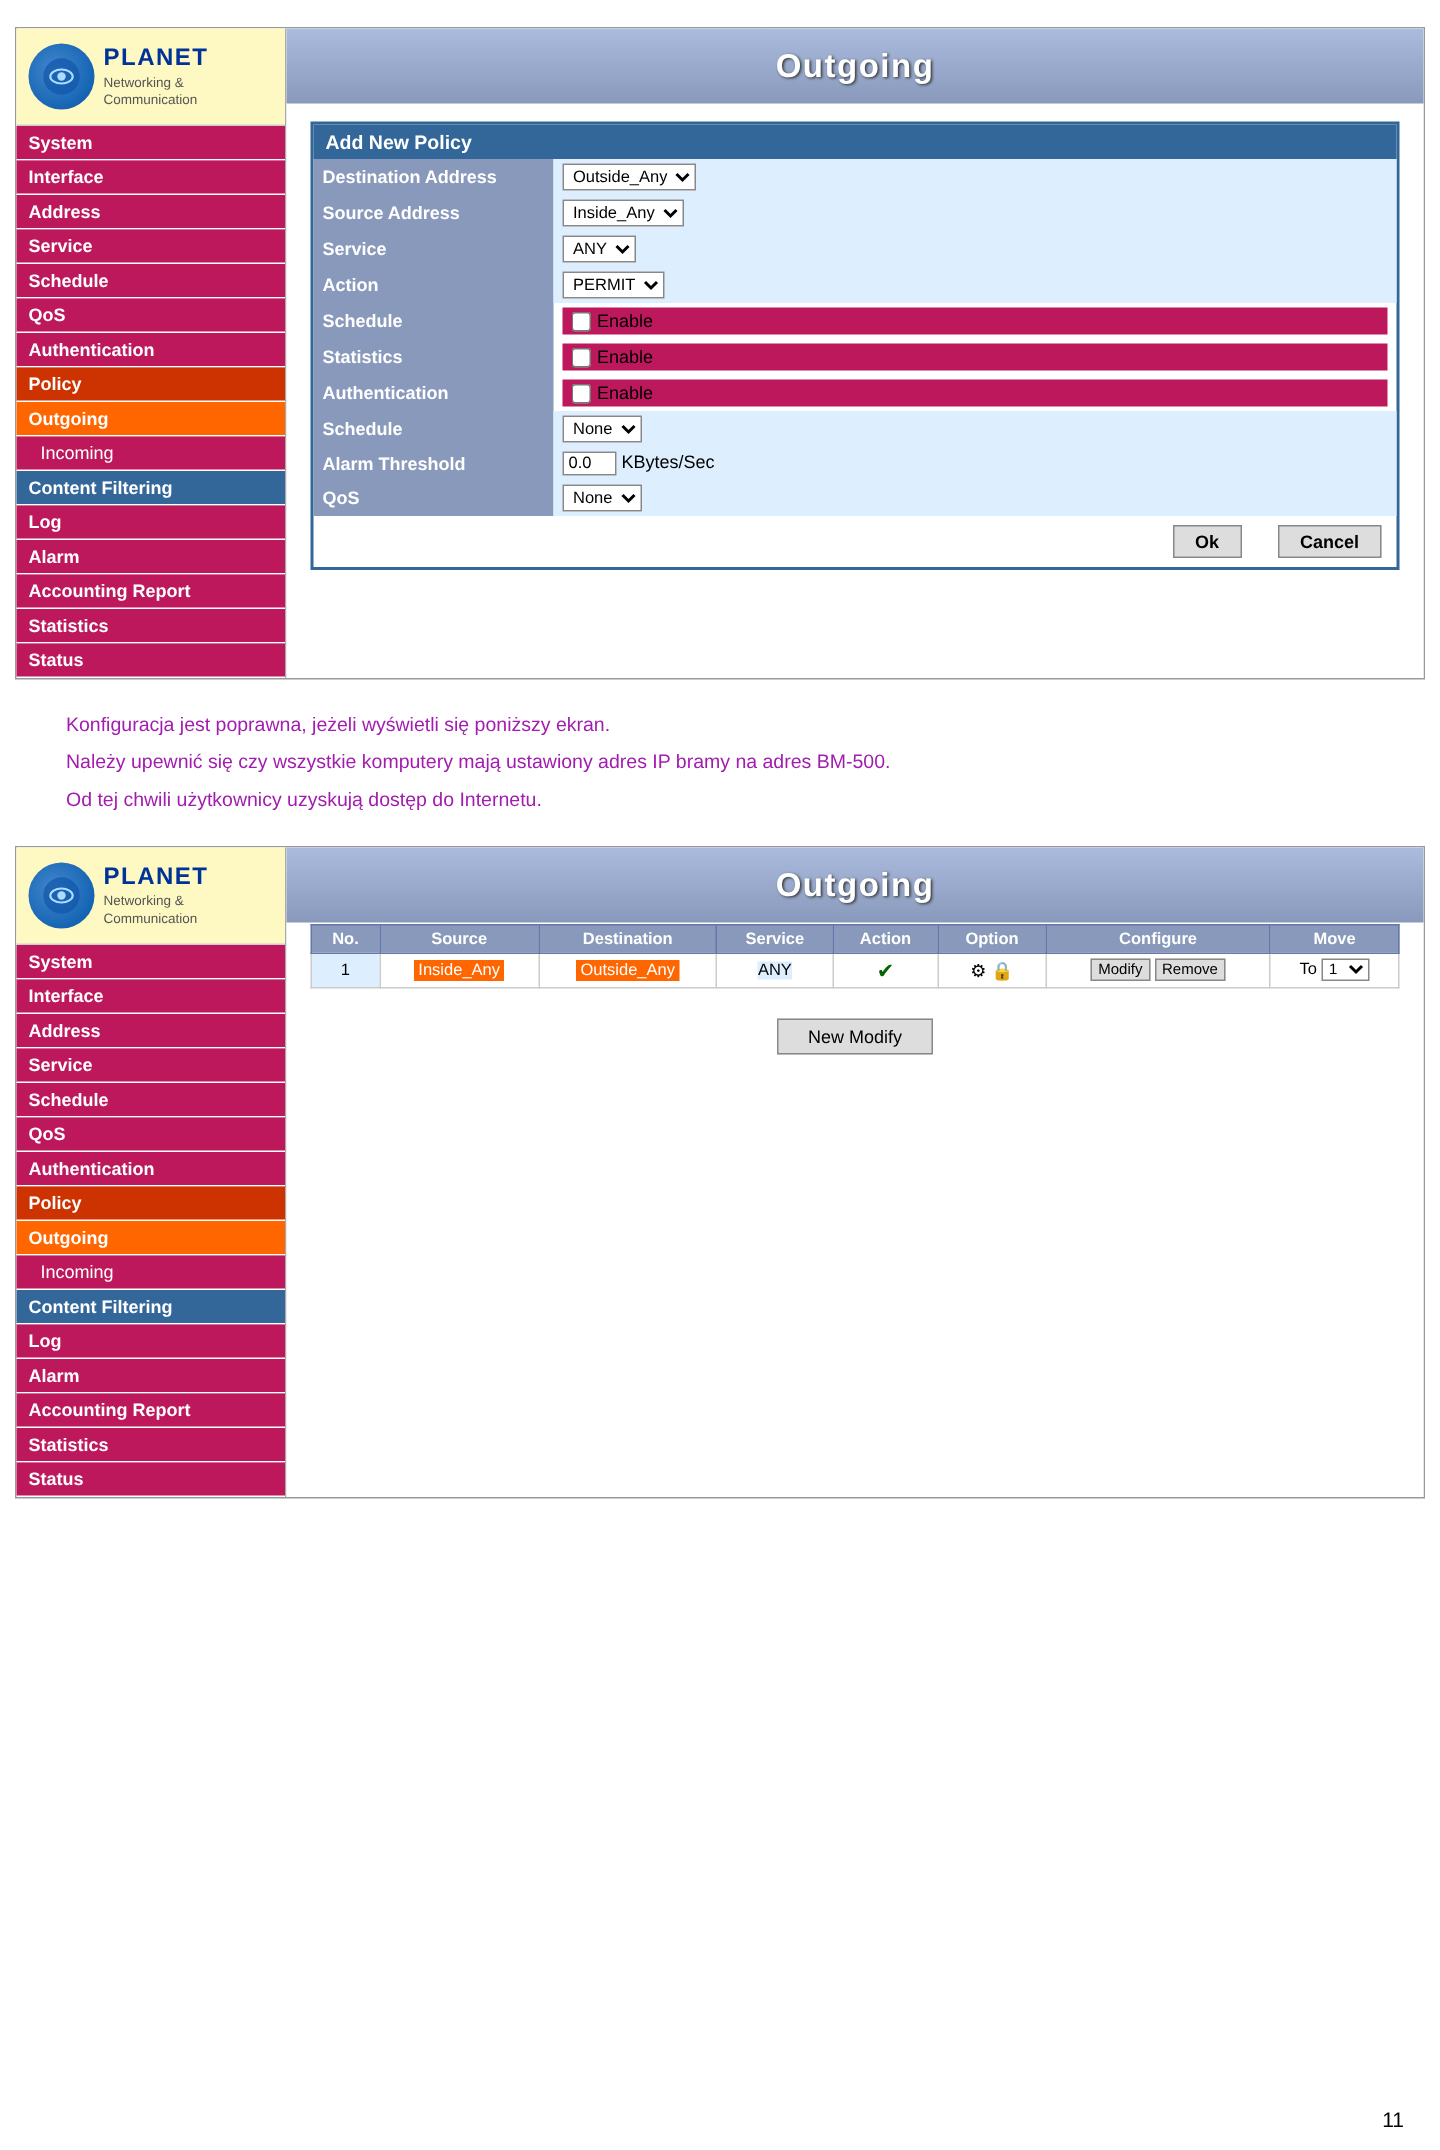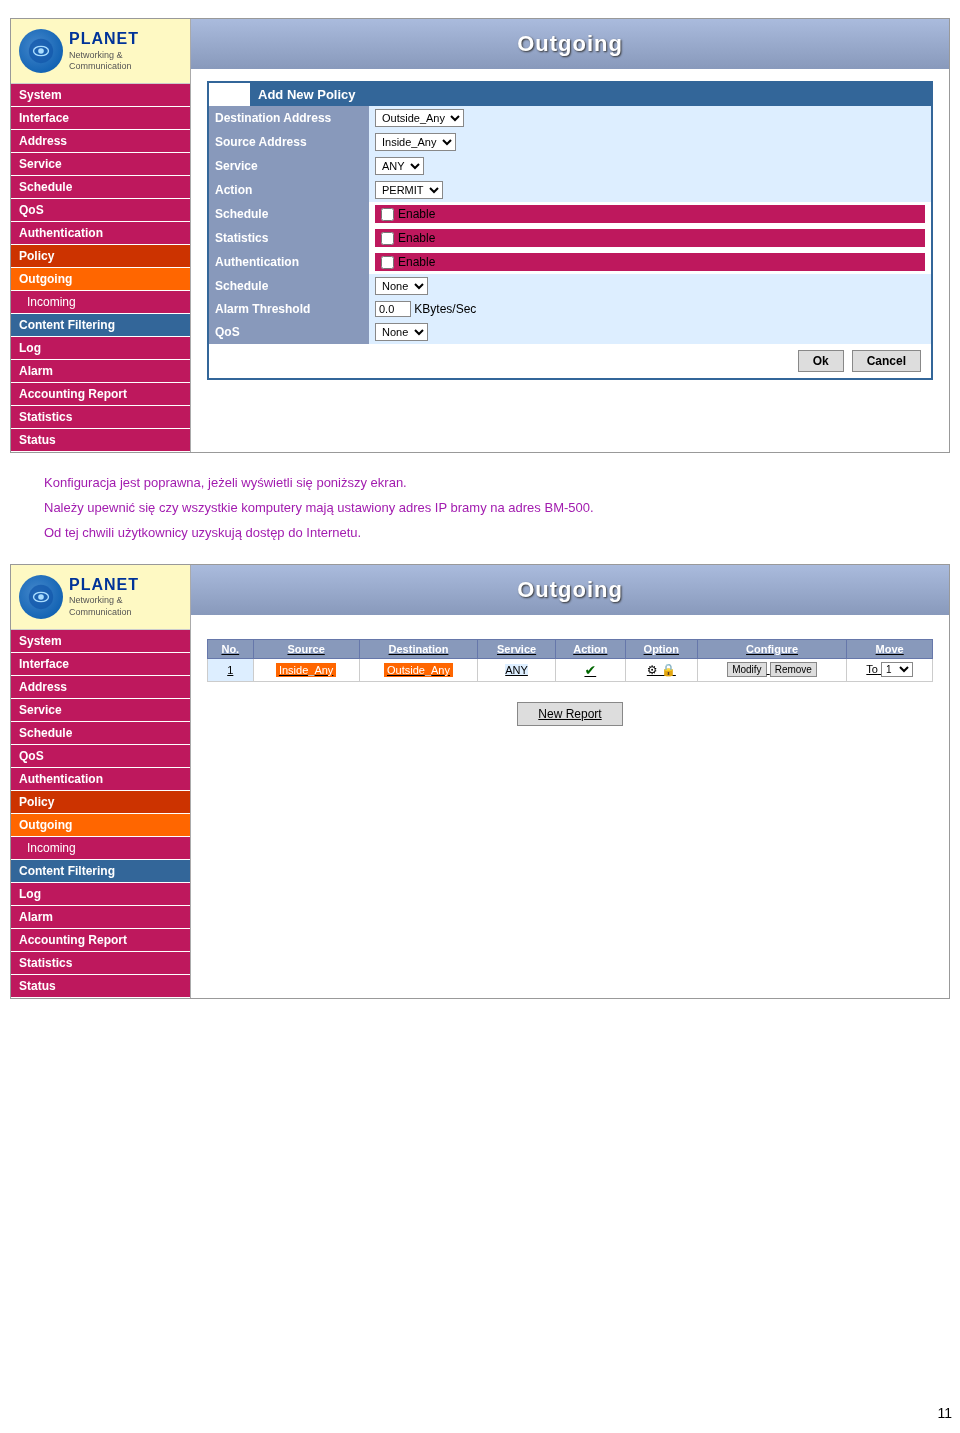--- a/index.html
+++ b/index.html
@@ -101,21 +101,20 @@
       margin: 12px 16px;
       border: 2px solid #336699;
       background: #fff;
     }
     .form-panel-title {
       background: #336699;
       color: #fff;
       font-weight: bold;
       font-size: 13px;
       padding: 4px 8px;
-      margin-left: 41px;
     }
     .form-table {
       width: 100%;
       border-collapse: collapse;
       padding: 6px;
     }
     .form-table td {
       padding: 3px 6px;
       font-size: 12px;
       vertical-align: middle;
@@ -149,21 +148,21 @@
       width: 36px;
       font-size: 11px;
       border: 1px solid #888;
       background: #fff;
       padding: 1px 3px;
     }
     .form-btn-row {
       display: flex;
       justify-content: flex-end;
       padding: 6px 10px;
-      gap: 8px;
+      gap: 24px;
     }
     .form-btn {
       padding: 3px 14px;
       font-size: 12px;
       background: #ddd;
       border: 1px solid #888;
       cursor: pointer;
       font-weight: bold;
     }
 
@@ -171,22 +170,21 @@
     .text-section {
       margin: 20px 44px;
       font-size: 13px;
       line-height: 1.6;
       color: #a21caf;
     }
     .text-section p { margin-bottom: 4px; }
 
     
     .table-panel {
-      margin: 24px 16px;
-      text-decoration: underline;
+      margin: 1px 16px;
     }
     .policy-table {
       width: 100%;
       border-collapse: collapse;
       font-size: 11px;
     }
     .policy-table th {
       background: #8899bb;
       color: #fff;
       font-weight: bold;
@@ -215,21 +213,21 @@
       font-size: 12px;
       background: #ddd;
       border: 1px solid #888;
       cursor: pointer;
     }
 
     
     .page-num {
       position: absolute;
       bottom: 12px;
-      right: 8px;
+      right: 24px;
       font-size: 14px;
       color: #000;
     }
 
     
     .move-select {
       font-size: 10px;
       border: 1px solid #888;
       background: #fff;
       width: 32px;
@@ -474,19 +472,19 @@
             <td>
               <span>To</span>
               <select class="move-select">
                 <option>1</option>
               </select>
             </td>
           </tr>
         </tbody>
       </table>
       <div style="text-align:center; padding: 10px 0;">
-        <button class="new-entry-btn">New Report</button>
+        <button class="new-entry-btn">New Modify</button>
       </div>
     </div>
   </div>
 </div>
 
 <div class="page-num">11</div>
 
 </body></html>

